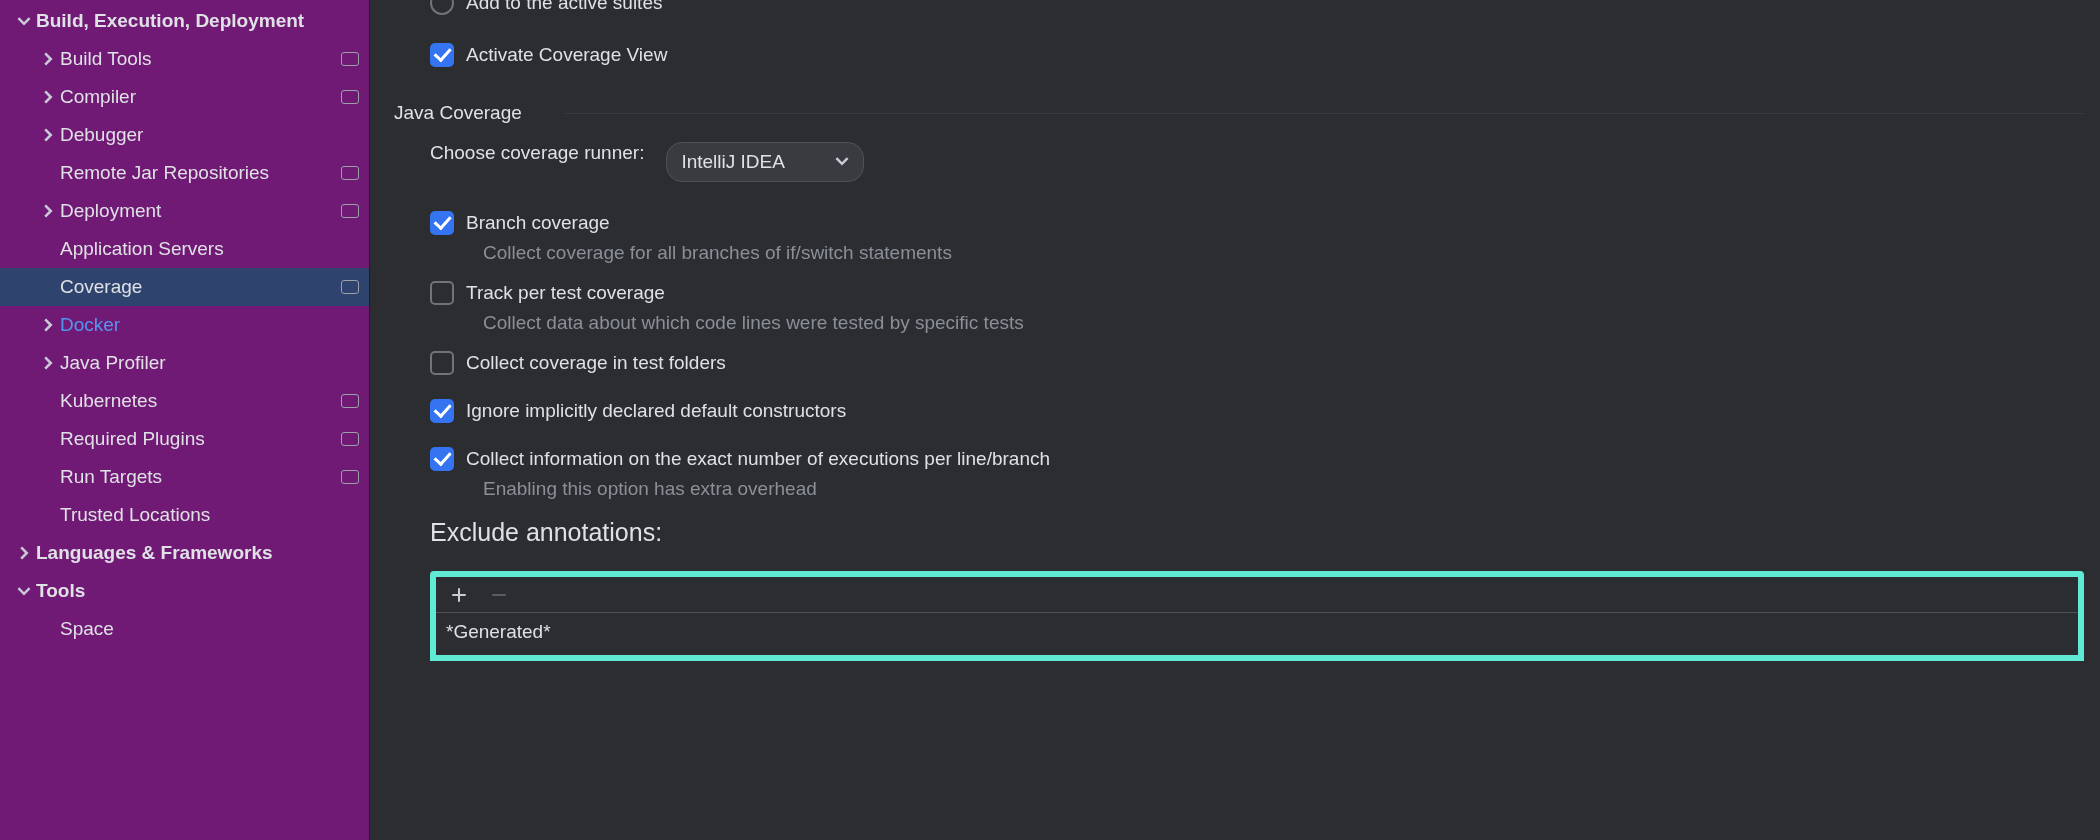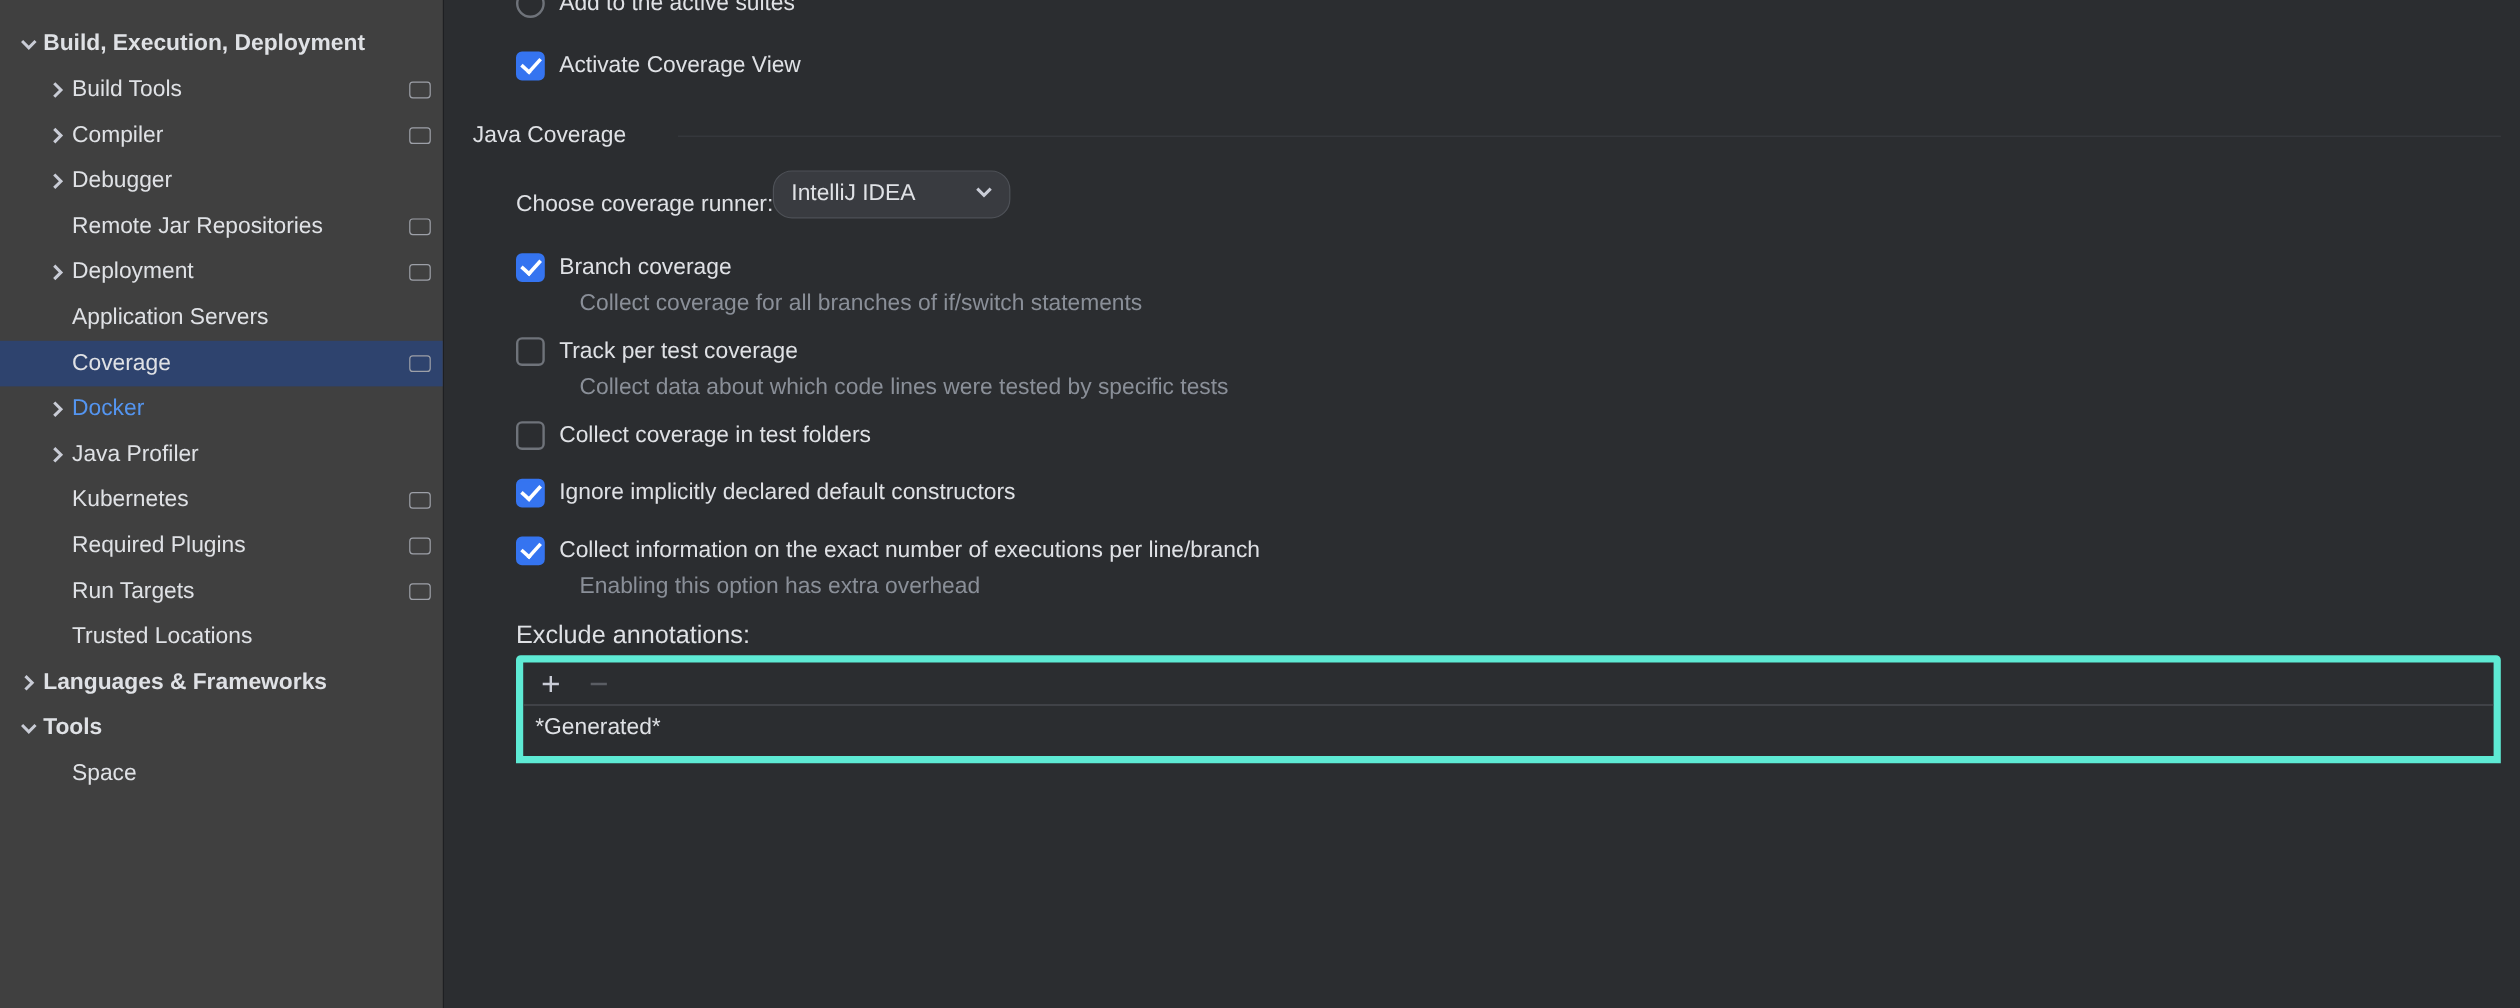--- a/index.html
+++ b/index.html
@@ -14,24 +14,24 @@
   }
   .root {
     display: flex;
     width: 100%;
     height: 100%;
   }
   
   .sidebar {
     width: 370px;
     flex: 0 0 370px;
-    background: #404040;
+    background: #701a75;
     border-right: 1px solid #1e1f22;
     overflow: hidden;
-    padding-top: 18px;
+    padding-top: 2px;
   }
   .tree-row {
     display: flex;
     align-items: center;
     height: 38px;
     padding-left: 12px;
     padding-right: 10px;
     white-space: nowrap;
     cursor: pointer;
   }
@@ -128,41 +128,42 @@
     margin-right: 18px;
     white-space: nowrap;
   }
   .section-divider .line {
     flex: 1;
     height: 1px;
     background: #393b40;
   }
   .runner-row {
     display: flex;
-    align-items: flex-end;
+    align-items: flex-start;
+    gap: 22px;
     margin-bottom: 22px;
   }
   .runner-row .lbl { font-size: 19px; }
   .select {
     display: inline-flex;
     align-items: center;
     justify-content: space-between;
     background: #393b40;
     border: 1px solid #4e5157;
     border-radius: 16px;
     height: 40px;
     padding: 0 14px;
     min-width: 198px;
     cursor: pointer;
   }
   .select .val { color: #dfe1e5; font-size: 19px; }
   .select svg { width: 14px; height: 14px; margin-left: 24px; }
   .options-block { margin-left: 0; }
   .option-item { margin-bottom: 10px; }
-  .exclude-label { font-size: 21px; margin-top: 18px; margin-bottom: 4px; }
+  .exclude-label { font-size: 25px; margin-top: 18px; margin-bottom: 24px; }
   .list-box {
     border: 6px solid #5eead4;
     border-radius: 4px 4px 0 0;
     overflow: hidden;
   }
   .list-toolbar {
     display: flex;
     align-items: center;
     gap: 18px;
     height: 36px;

